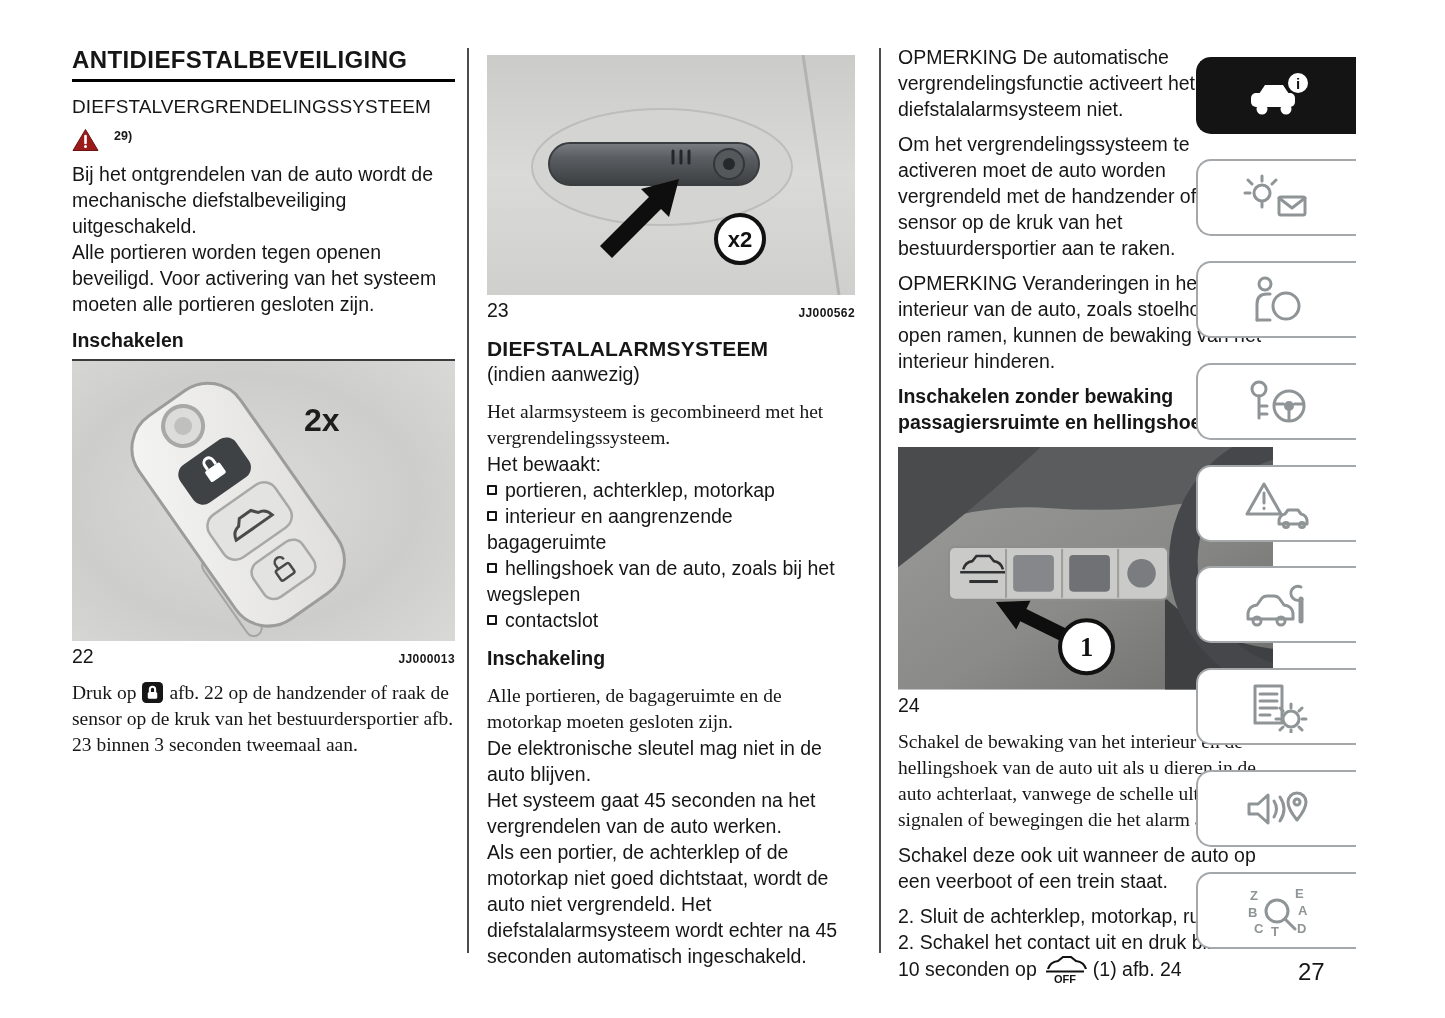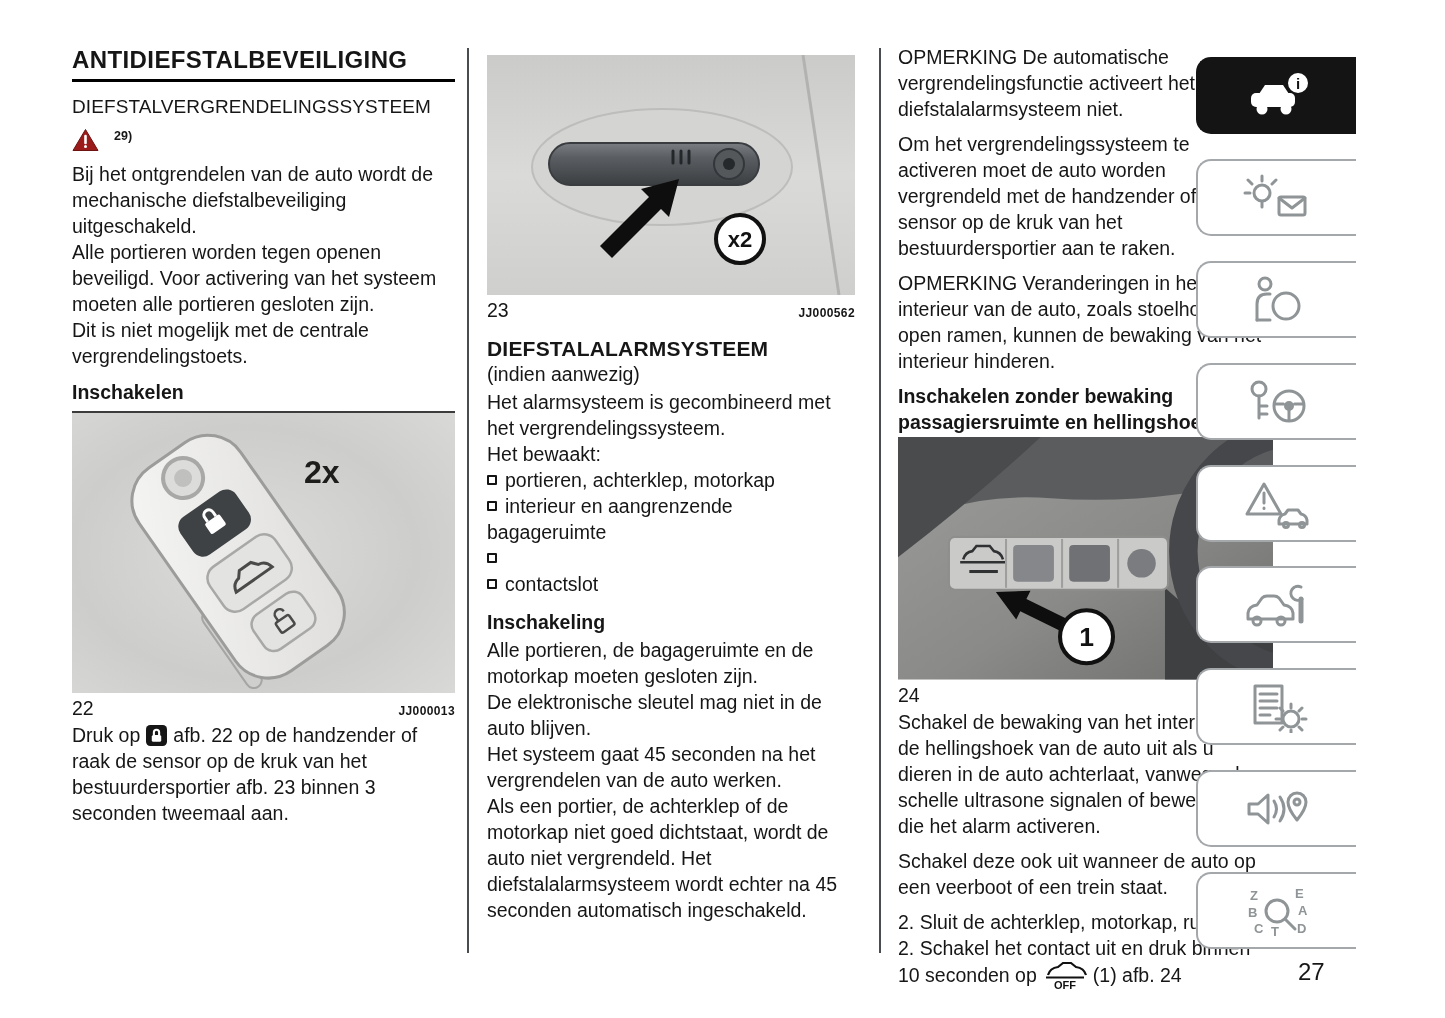--- a/index.html
+++ b/index.html
@@ -20,21 +20,21 @@
 
   .title { font-size:24px; font-weight:bold; letter-spacing:.4px; border-bottom:3px solid #000; padding-bottom:5px; }
   .sec-head  { font-size:19px; font-weight:normal; margin-top:14px; letter-spacing:.1px; }
   .sec-head2 { font-size:21px; font-weight:bold; margin-top:15px; letter-spacing:.2px; }
   .bold-head { font-size:19.5px; font-weight:bold; line-height:26px; }
 
   .warn-row { display:flex; align-items:flex-start; gap:15px; margin:10px 0 9px; }
   .warn-row svg { display:block; }
   .warn-ref { font-size:12.5px; font-weight:bold; margin-top:1px; }
 
-  .mt6 { margin-top:2px; } .mt10 { margin-top:10px; } .mt12 { margin-top:12px; }
+  .mt6 { margin-top:12px;font-family:Liberation Serif, serif; } .mt10 { margin-top:10px; } .mt12 { margin-top:12px; }
 
   .rule { height:1.5px; background:#3c3c3c; margin-top:6px; }
 
   .fig { display:block; width:100%; }
   .fig svg { display:block; width:100%; height:auto; }
 
   .caption { display:flex; justify-content:space-between; align-items:baseline; margin-top:4px; }
   .fig-num  { font-size:19.5px; }
   .fig-code { font-size:12px; font-weight:bold; letter-spacing:.4px; }
 
@@ -72,21 +72,20 @@
           <path d="M13.5 1.5 L26 22.5 H1 Z" fill="#9b1b1b" stroke="#6e1212" stroke-width="1"></path>
           <path d="M13.5 8 v7" stroke="#fff" stroke-width="2.6" stroke-linecap="round"></path>
           <circle cx="13.5" cy="18.6" r="1.5" fill="#fff"></circle>
         </svg>
       </span>
       <span class="warn-ref">29)</span>
     </div>
 
     <p>Bij het ontgrendelen van de auto wordt de mechanische diefstalbeveiliging uitgeschakeld.</p>
     <p>Alle portieren worden tegen openen beveiligd. Voor activering van het systeem moeten alle portieren gesloten zijn.</p>
-    <p>Dit is niet mogelijk met de centrale vergrendelingstoets.</p>
 
     <h3 class="bold-head mt10">Inschakelen</h3>
     <div class="rule"></div>
 
     <figure class="fig">
       <svg viewBox="0 0 383 280">
         <defs>
           <radialGradient id="g22" cx="45%" cy="50%" r="75%">
             <stop offset="0%" stop-color="#dcdcda"></stop>
               <stop offset="60%" stop-color="#cdcdcb"></stop>
@@ -162,21 +161,21 @@
       <span class="fig-code">JJ000562</span>
     </div>
 
     <h2 class="sec-head2">DIEFSTALALARMSYSTEEM</h2>
     <p>(indien aanwezig)</p>
     <p class="mt6">Het alarmsysteem is gecombineerd met het vergrendelingssysteem.</p>
     <p>Het bewaakt:</p>
 
     <p><span class="sq"></span><span>portieren, achterklep, motorkap</span></p>
     <p><span class="sq"></span><span>interieur en aangrenzende bagageruimte</span></p>
-    <p><span class="sq"></span></p>
+    <p><span class="sq"></span><span>hellingshoek van de auto, zoals bij het wegslepen</span></p>
     <p><span class="sq"></span><span>contactslot</span></p>
 
     <h3 class="bold-head mt12">Inschakeling</h3>
     <p class="mt6">Alle portieren, de bagageruimte en de motorkap moeten gesloten zijn.</p>
     <p>De elektronische sleutel mag niet in de auto blijven.</p>
     <p>Het systeem gaat 45 seconden na het vergrendelen van de auto werken.</p>
     <p>Als een portier, de achterklep of de motorkap niet goed dichtstaat, wordt de auto niet vergrendeld. Het diefstalalarmsysteem wordt echter na 45 seconden automatisch ingeschakeld.</p>
   </section>
 
   <div class="vdiv vdiv-2"></div>

